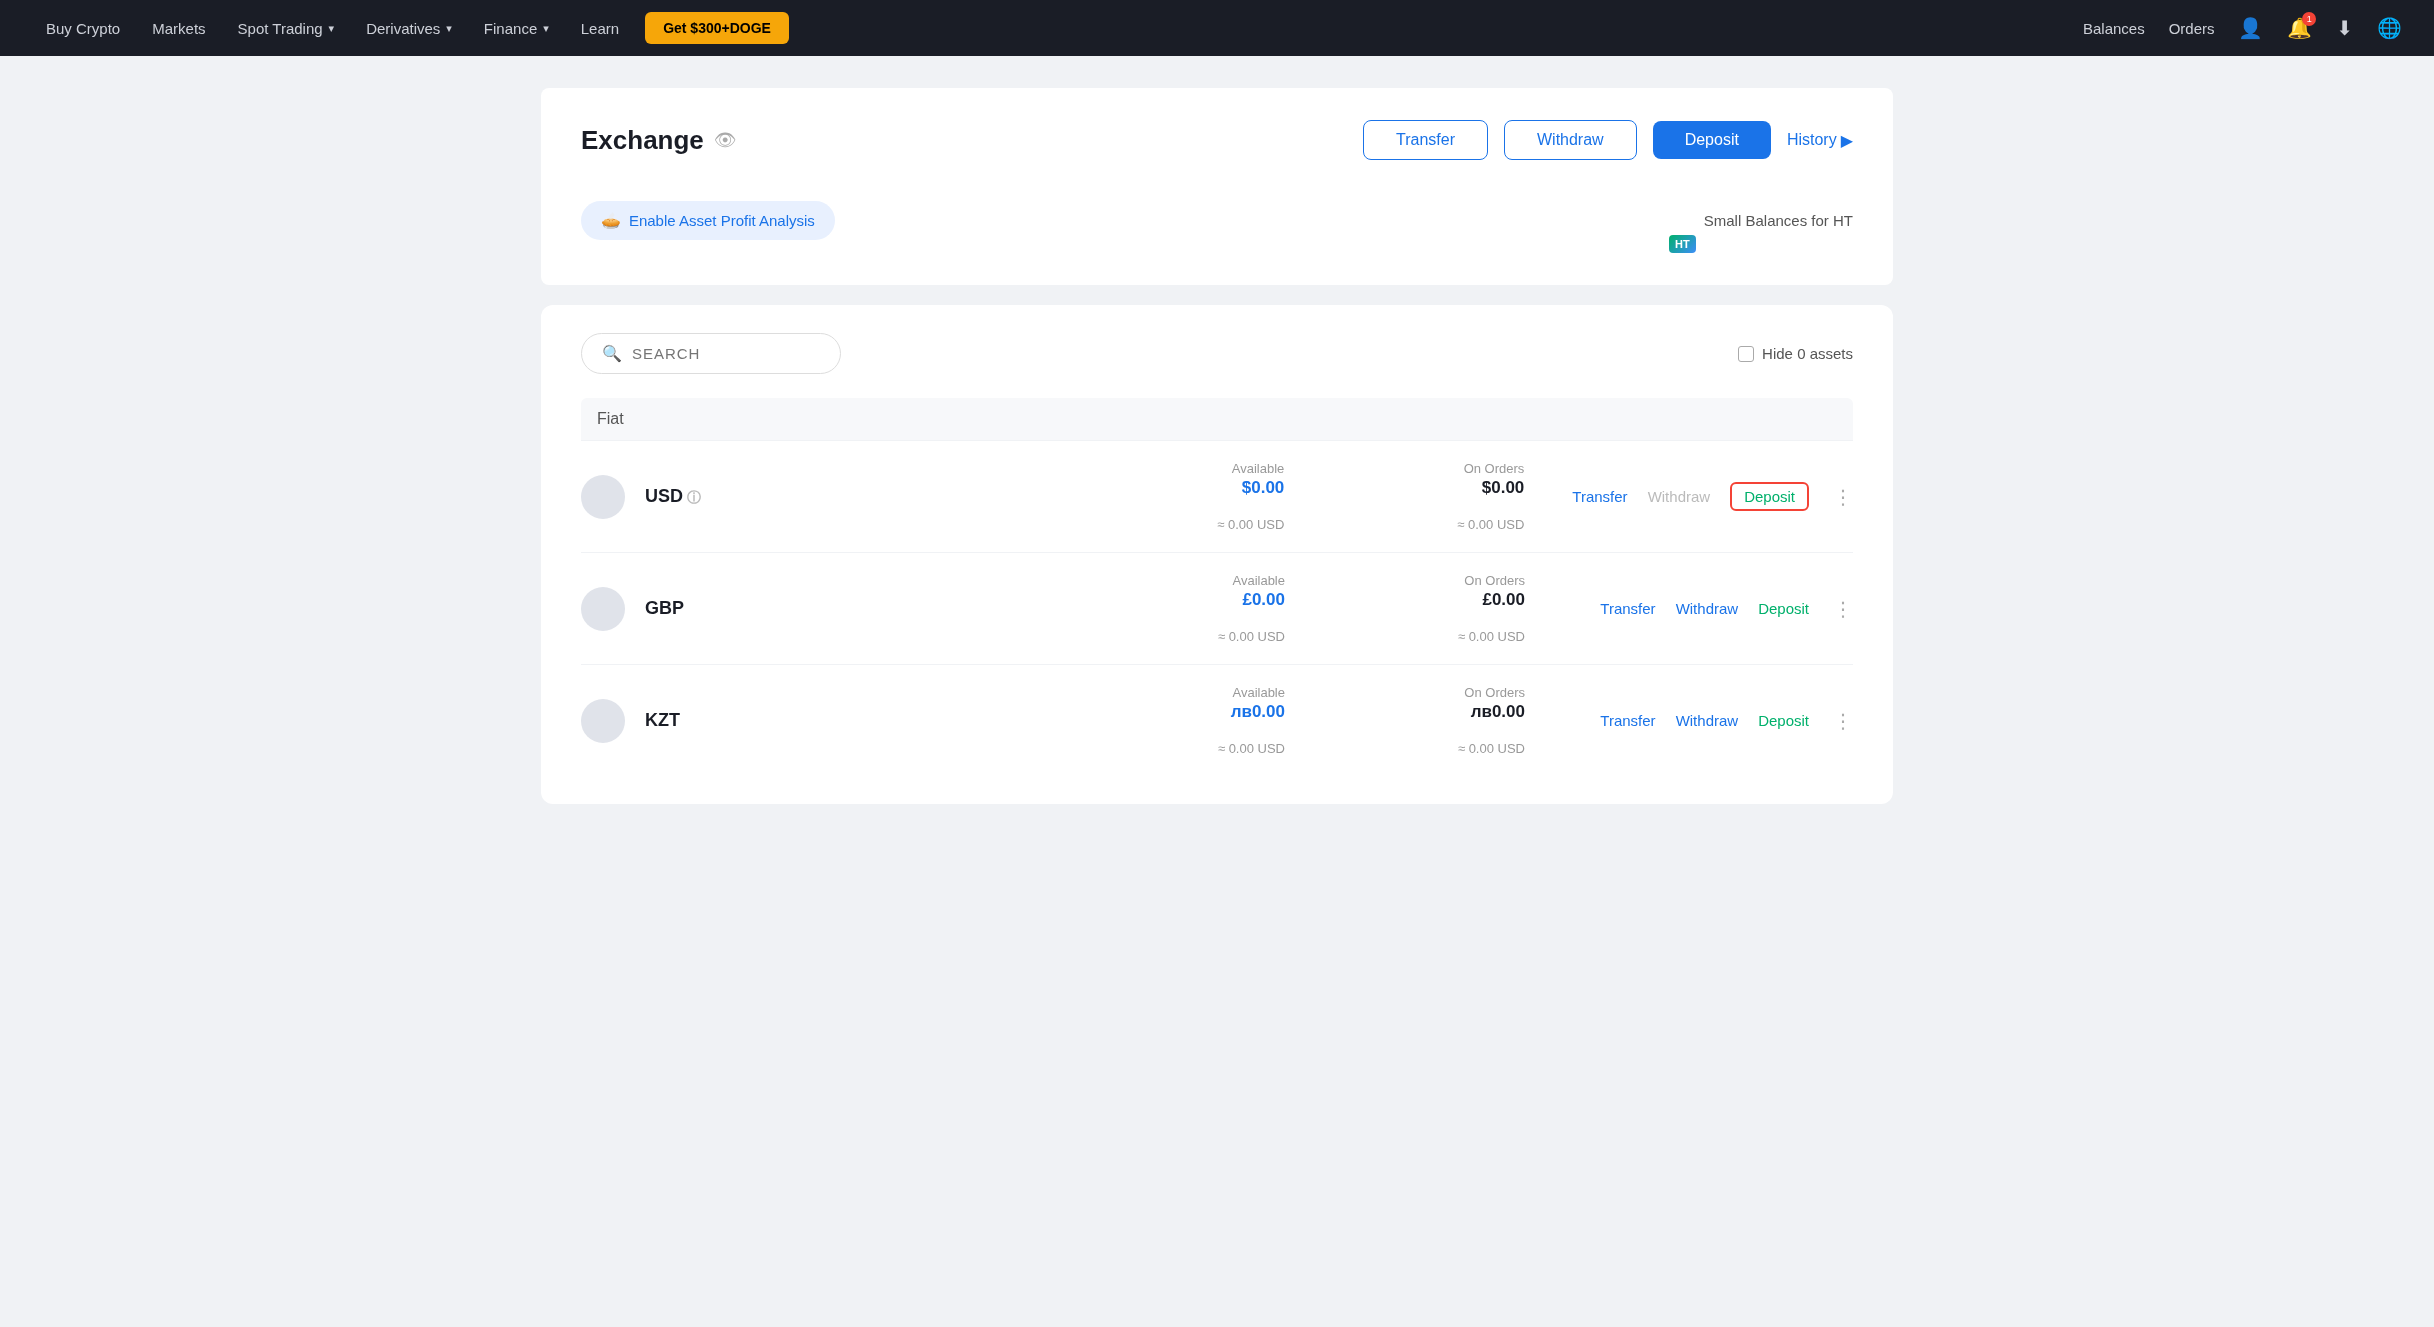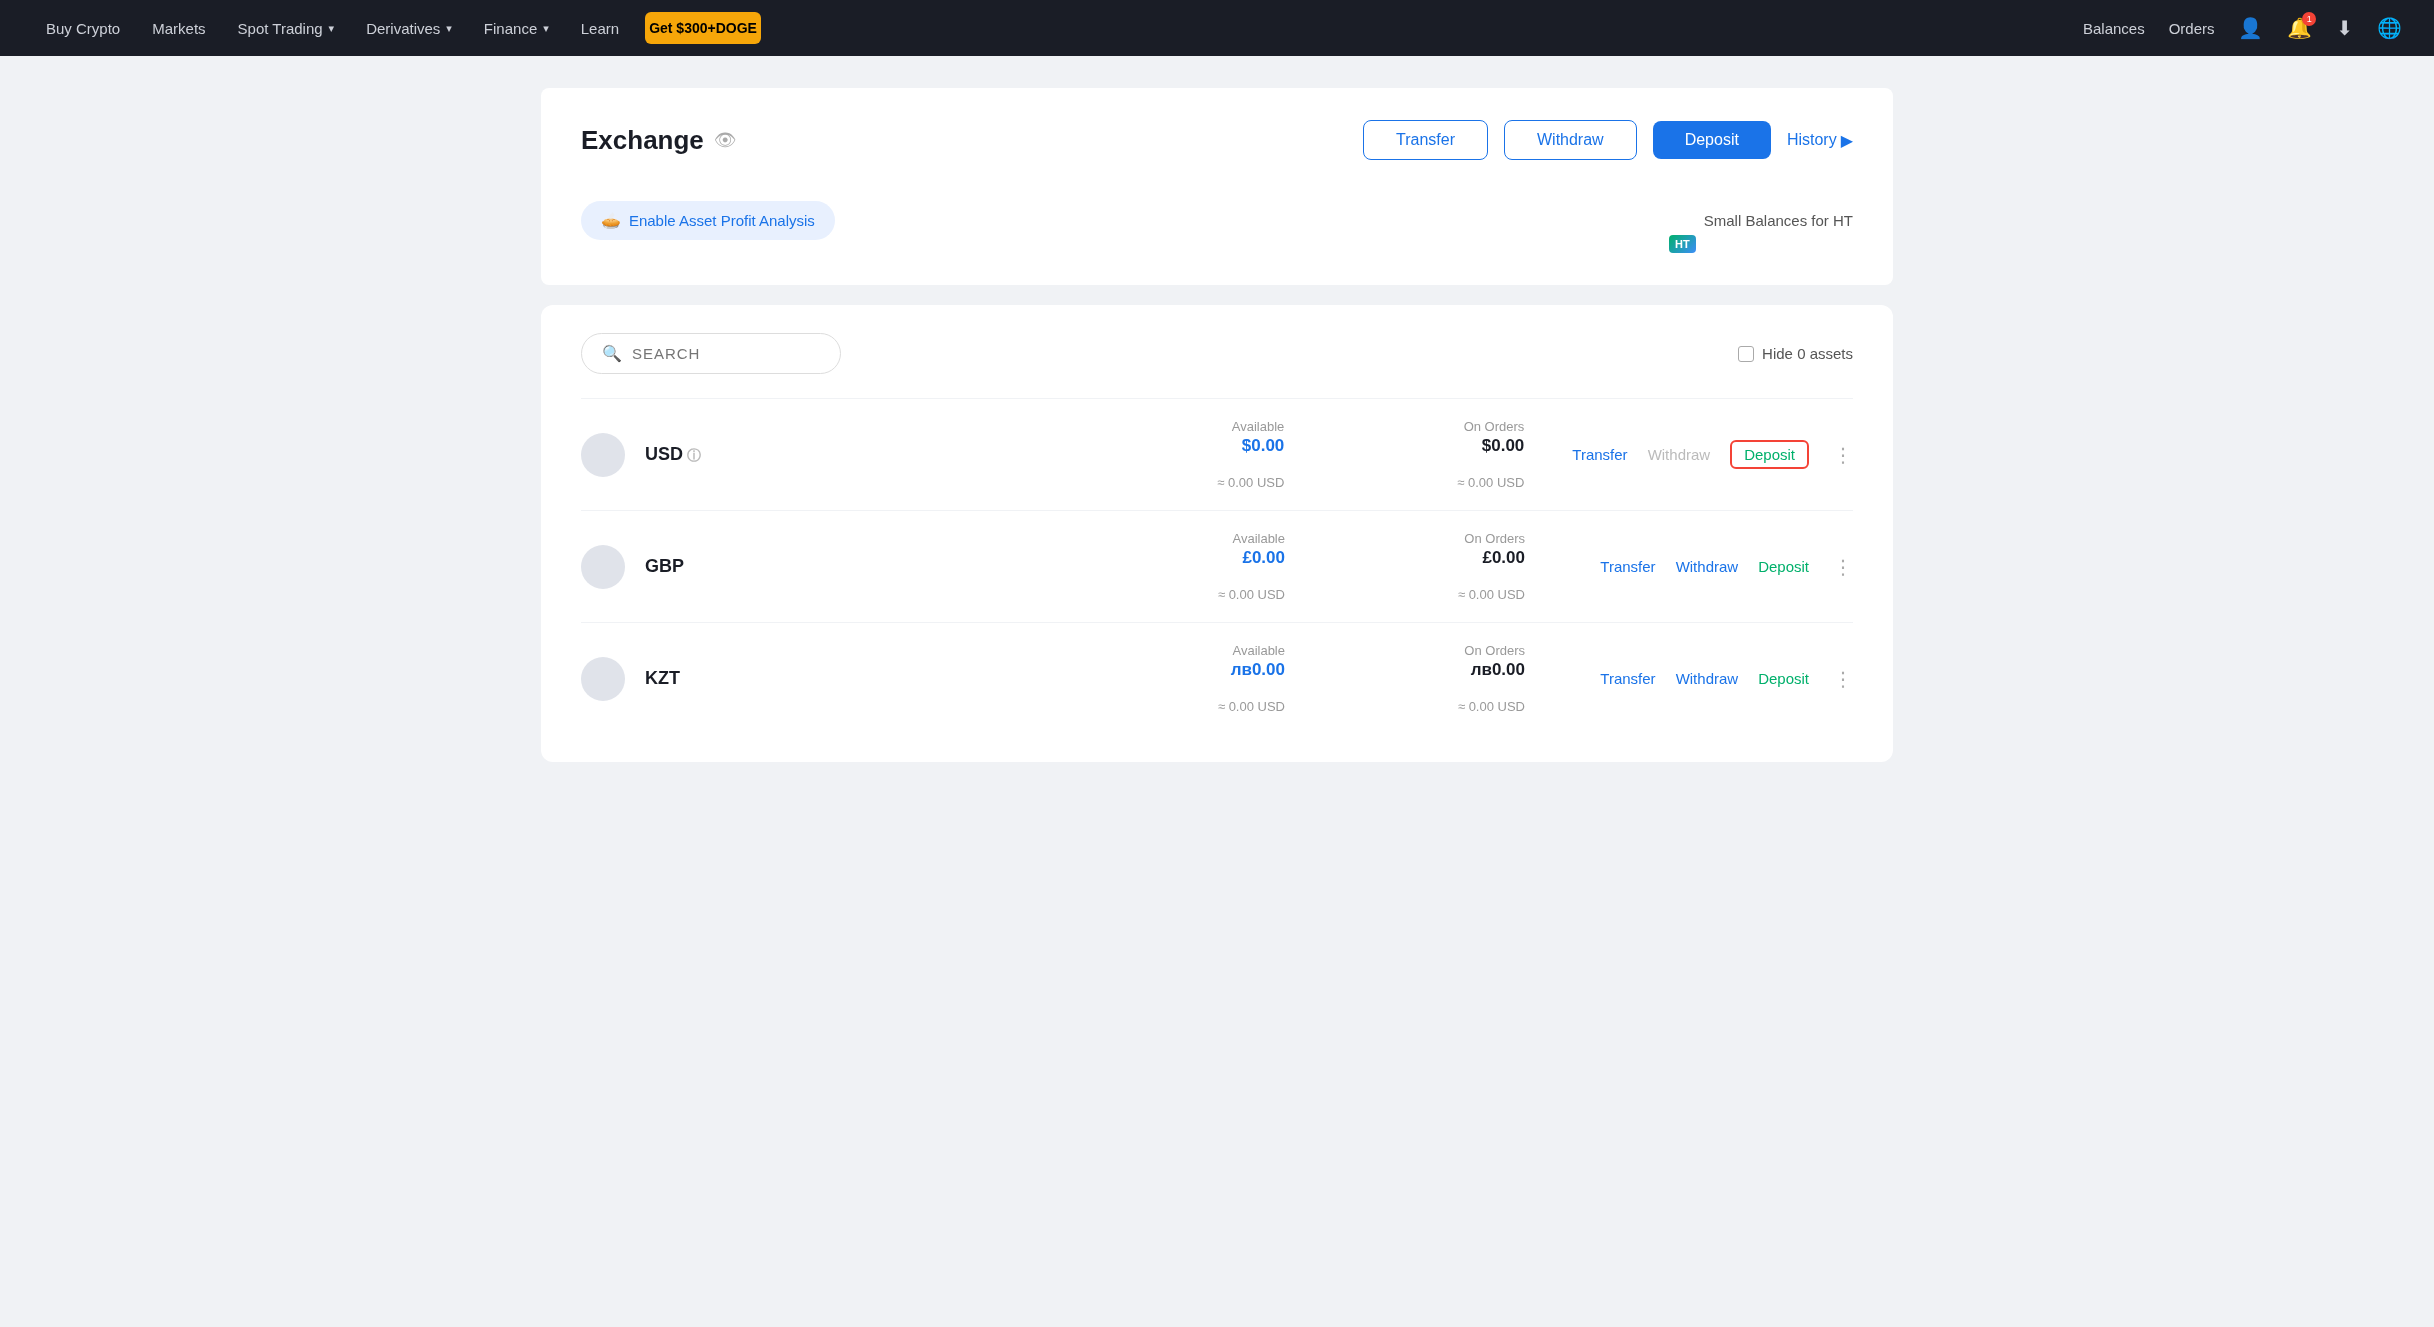--- a/index.html
+++ b/index.html
@@ -23,21 +23,21 @@
       align-items: center;
       cursor: pointer;
       white-space: nowrap;
       gap: 4px;
     }
     .nav-cta {
       background: #f6a609;
       color: #000;
       font-weight: 600;
       font-size: 14px;
-      padding: 8px 4px;
+      padding: 8px 18px;
       border-radius: 6px;
       margin-left: 8px;
       cursor: pointer;
     }
     .nav-spacer { flex: 1; }
     .nav-right {
       display: flex;
       align-items: center;
       gap: 24px;
     }
@@ -406,20 +406,21 @@
       <div class="search-box">
         <span class="search-icon">🔍</span>
         <input type="text" placeholder="SEARCH" style="">
       </div>
       <div class="hide-zero-row">
         <div class="checkbox"></div>
         <span>Hide 0 assets</span>
       </div>
     </div>
 
+    <div class="section-label">Fiat</div>
     <div class="divider"></div>
 
     <div id="asset-rows-container">
         <div class="asset-row">
     <div class="asset-icon"></div>
     <span class="asset-name">USD<span class="asset-info-icon">ⓘ</span></span>
     <div class="asset-spacer"></div>
     <div class="amount-group">
       <div class="amount-label">Available</div>
       <div class="amount-value">$0.00</div>

